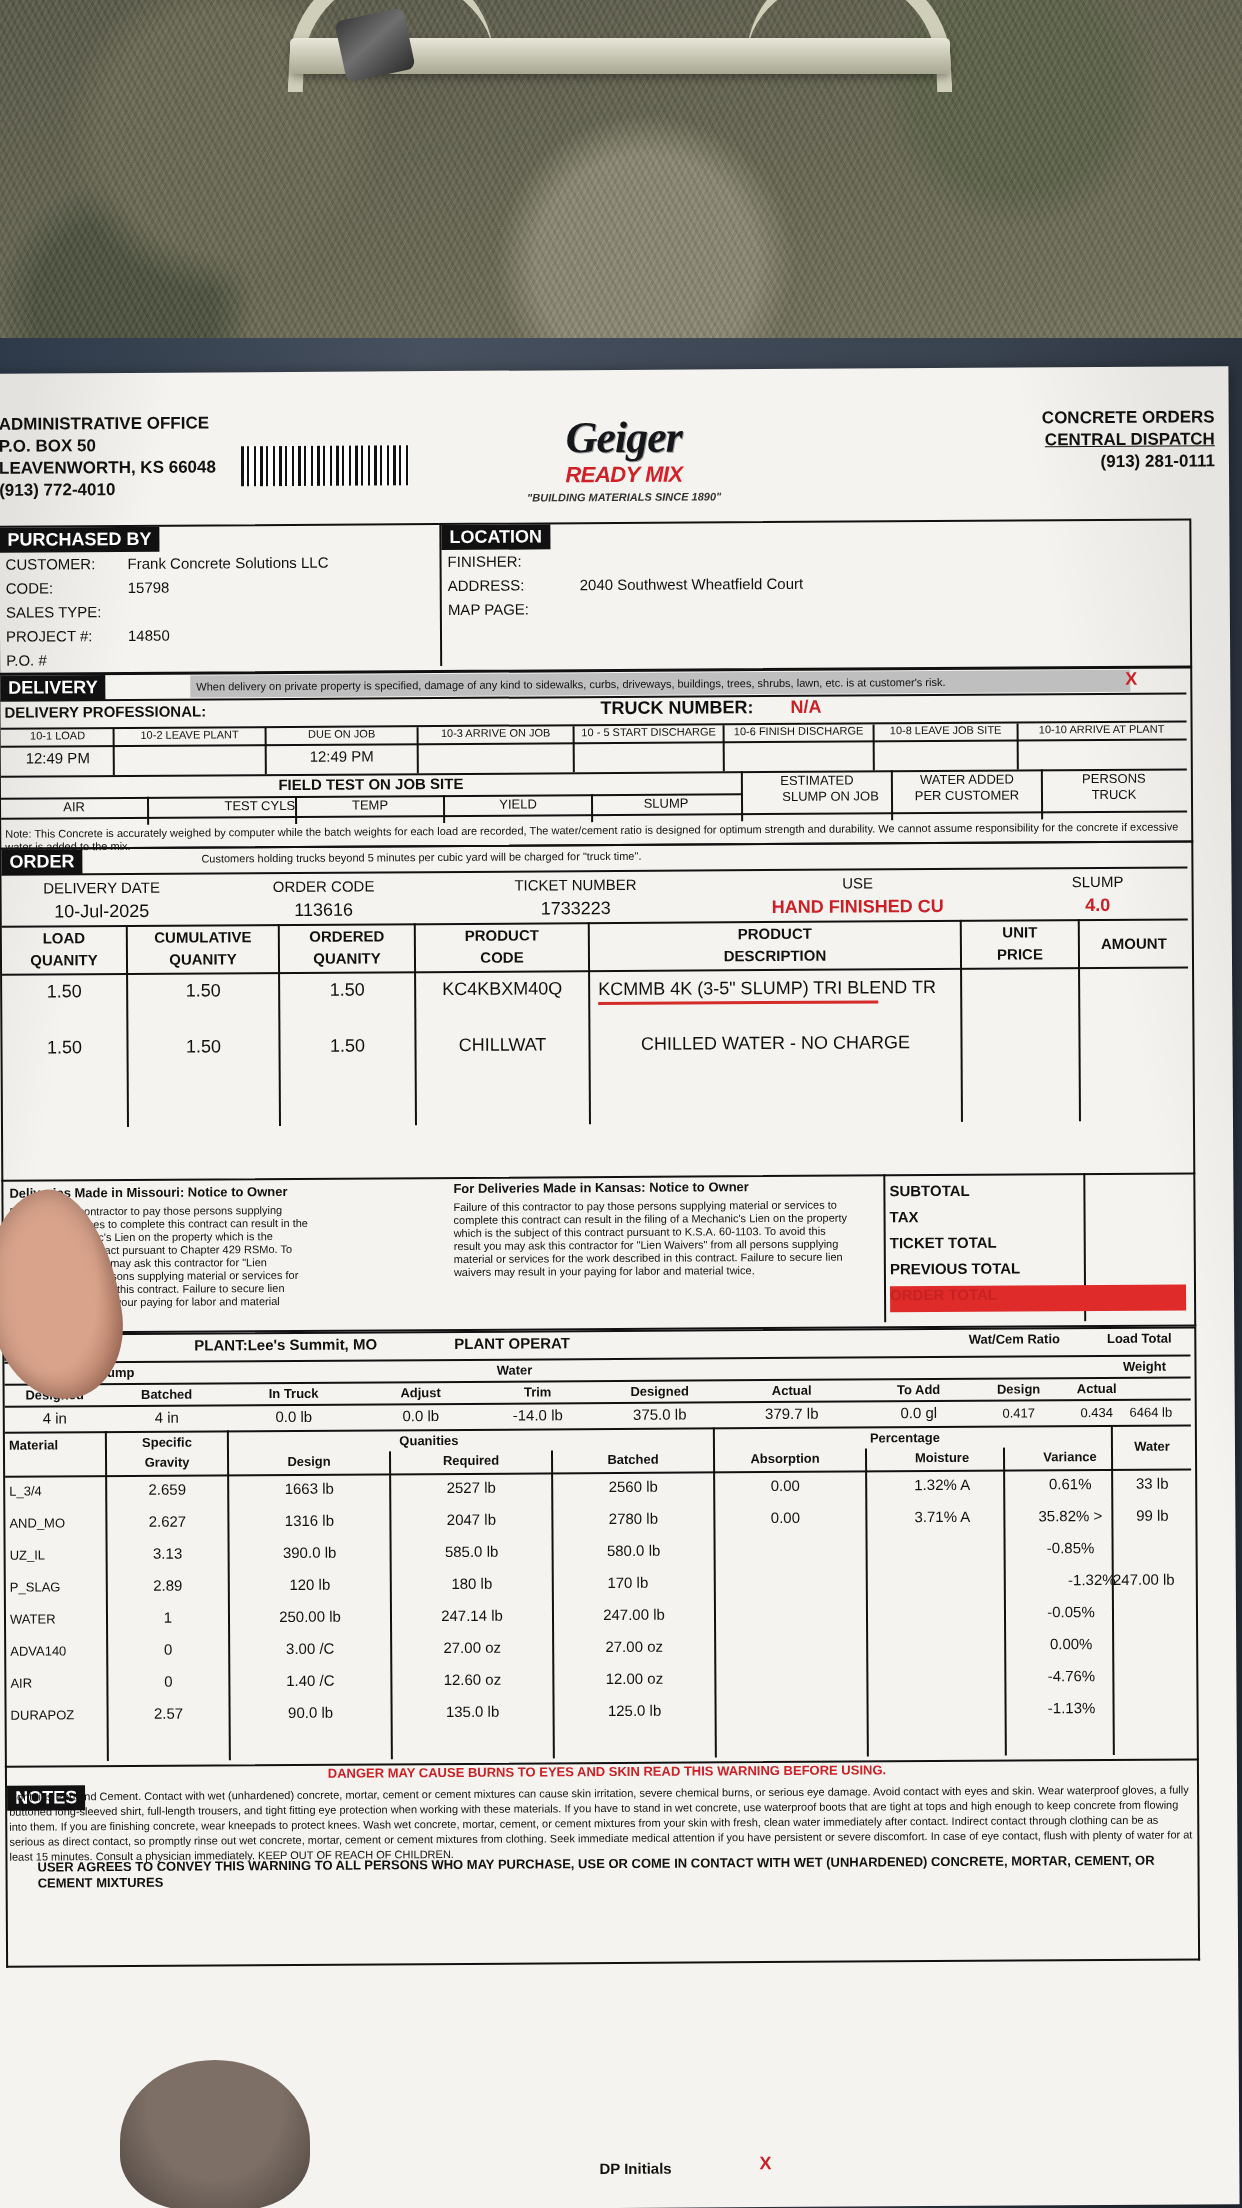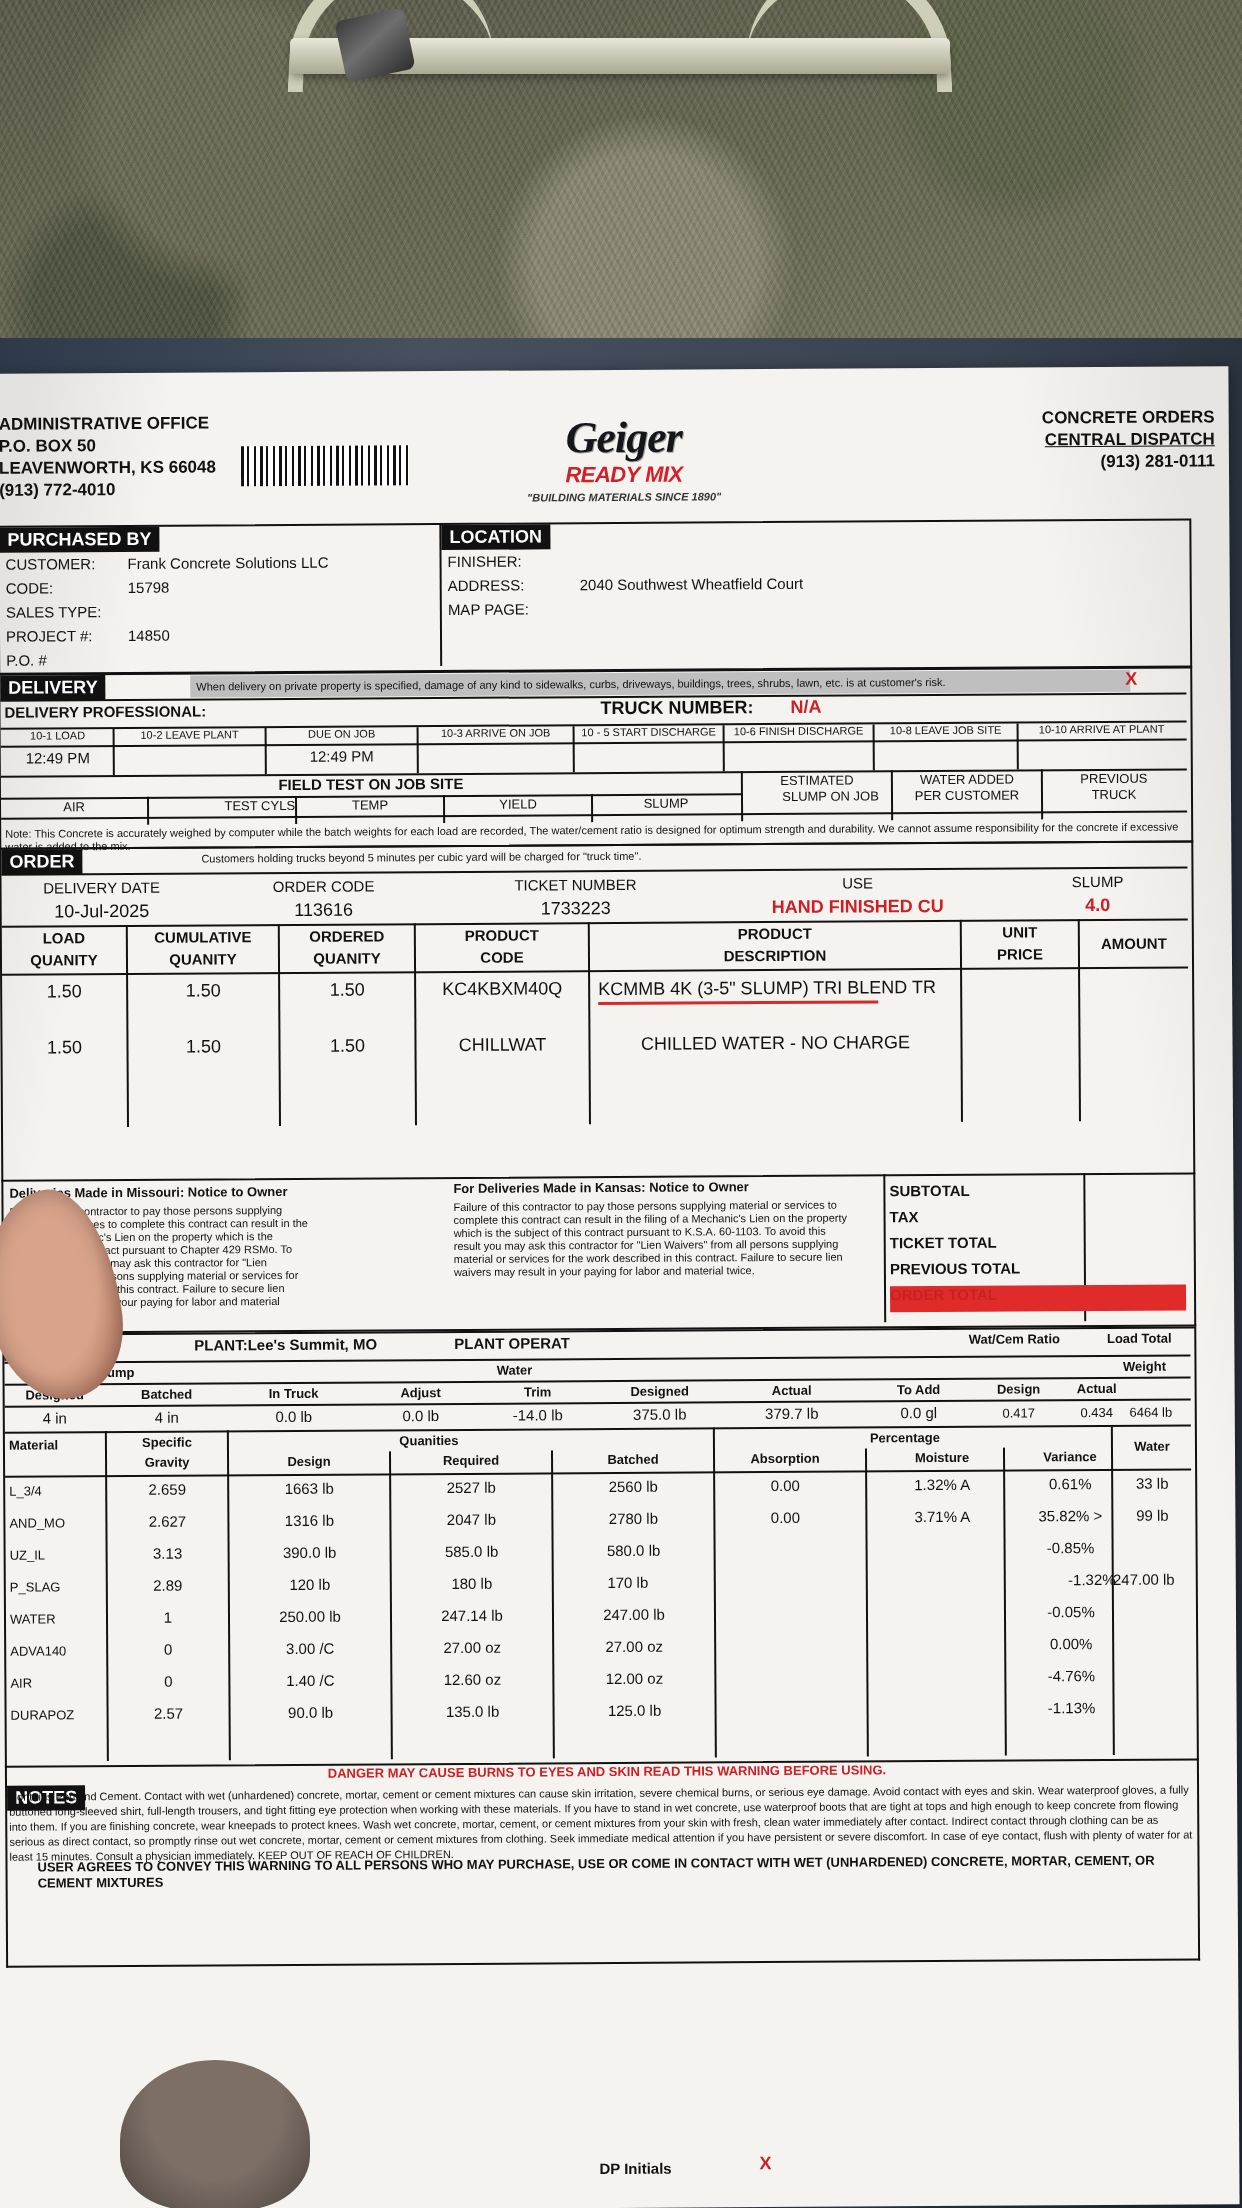--- a/index.html
+++ b/index.html
@@ -219,21 +219,21 @@
       <div class="vline" style="left:722px;top:54px;height:46px;"></div>
       <div class="vline" style="left:872px;top:54px;height:46px;"></div>
       <div class="vline" style="left:1016px;top:54px;height:46px;"></div>
       <div class="hline" style="left:0;top:100px;width:1186px;"></div>
 
       <div class="cell b md c" style="left:0;top:102px;width:740px;">FIELD TEST ON JOB SITE</div>
       <div class="cell sm c" style="left:742px;top:102px;width:148px;">ESTIMATED</div>
       <div class="cell sm c" style="left:742px;top:118px;width:148px;padding-left:27px;">SLUMP ON JOB</div>
       <div class="cell sm c" style="left:892px;top:102px;width:148px;">WATER ADDED</div>
       <div class="cell sm c" style="left:892px;top:118px;width:148px;">PER CUSTOMER</div>
-      <div class="cell sm c" style="left:1042px;top:102px;width:142px;">PREVIOUS</div>
+      <div class="cell sm c" style="left:1042px;top:102px;width:142px;">PERSONS</div>
       <div class="cell sm c" style="left:1042px;top:118px;width:142px;">TRUCK</div>
       <div class="hline" style="left:0;top:122px;width:740px;"></div>
 
       <div class="cell sm c" style="left:0;top:124px;width:146px;">AIR</div>
       <div class="cell sm c" style="left:148px;top:124px;width:146px;text-align:right;">TEST CYLS</div>
       <div class="cell sm c" style="left:296px;top:124px;width:146px;">TEMP</div>
       <div class="cell sm c" style="left:444px;top:124px;width:146px;">YIELD</div>
       <div class="cell sm c" style="left:592px;top:124px;width:146px;">SLUMP</div>
       <div class="hline" style="left:0;top:142px;width:1186px;"></div>
       <div class="vline" style="left:146px;top:122px;height:28px;"></div>

